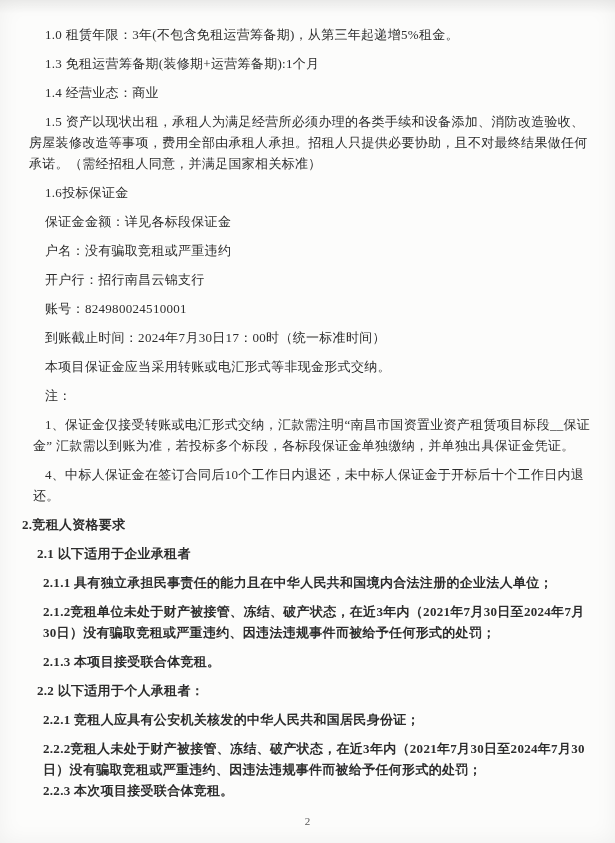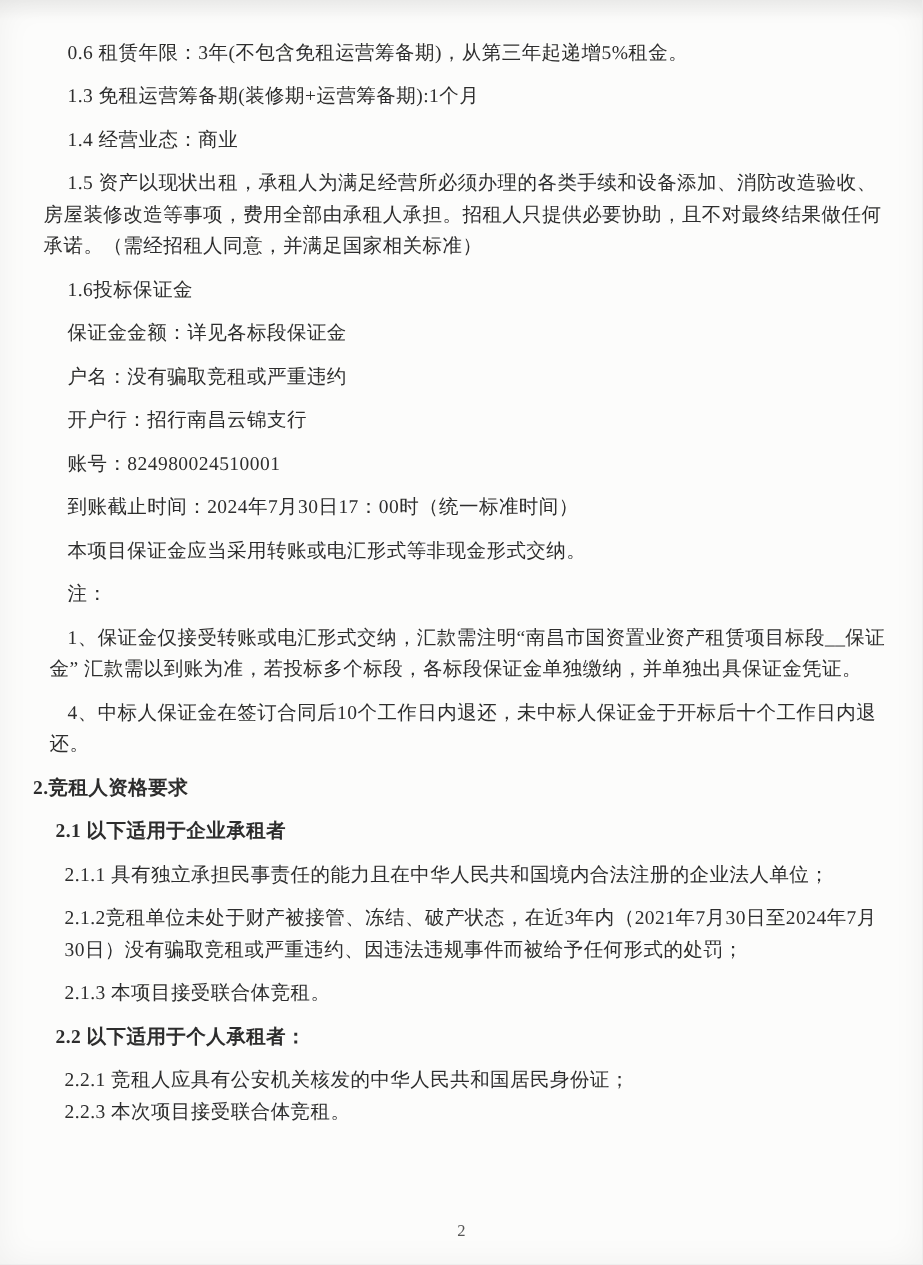--- a/index.html
+++ b/index.html
@@ -33,56 +33,57 @@
     font-size: 13px;
     line-height: 21px;
     letter-spacing: 0.3px;
   }
   
   .lv-body   { margin-left: 23px; }                       
   .lv-hang15 { margin-left: 7px;  text-indent: 16px; }    
   .lv-note   { margin-left: 11px; text-indent: 12px; }    
   .lv-sec    { margin-left: 0; }                          
   .lv-sub1   { margin-left: 15px; }                       
-  .lv-sub2   { margin-left: 21px; }                       
+  .lv-sub2   { margin-left: 21px; font-weight: bold; }                       
   .bold { font-weight: bold; }
   .tight { margin-bottom: 8px; }
   .no-gap { margin-top: -8px; }                           
   .footer {
     position: absolute;
     left: 0; right: 0;
     bottom: 16px;
     text-align: center;
     font-size: 11px;
     color: #555;
     letter-spacing: 0;
   }
 </style>
 </head>
 <body>
 
 <div class="page">
 
-  <p class="lv-body">0.6 租赁年限：3年(不包含免租运营筹备期)，从第三年起递增5%租金。</p>
+  <p class="lv-body">1.0 租赁年限：3年(不包含免租运营筹备期)，从第三年起递增5%租金。</p>
   <p class="lv-body">1.3 免租运营筹备期(装修期+运营筹备期):1个月</p>
   <p class="lv-body">1.4 经营业态：商业</p>
   <p class="lv-hang15">1.5 资产以现状出租，承租人为满足经营所必须办理的各类手续和设备添加、消防改造验收、房屋装修改造等事项，费用全部由承租人承担。招租人只提供必要协助，且不对最终结果做任何承诺。（需经招租人同意，并满足国家相关标准）</p>
   <p class="lv-body">1.6投标保证金</p>
   <p class="lv-body">保证金金额：详见各标段保证金</p>
   <p class="lv-body">户名：没有骗取竞租或严重违约</p>
   <p class="lv-body">开户行：招行南昌云锦支行</p>
   <p class="lv-body">账号：824980024510001</p>
   <p class="lv-body">到账截止时间：2024年7月30日17：00时（统一标准时间）</p>
   <p class="lv-body">本项目保证金应当采用转账或电汇形式等非现金形式交纳。</p>
   <p class="lv-body">注：</p>
   <p class="lv-note">1、保证金仅接受转账或电汇形式交纳，汇款需注明“南昌市国资置业资产租赁项目标段__保证金” 汇款需以到账为准，若投标多个标段，各标段保证金单独缴纳，并单独出具保证金凭证。</p>
   <p class="lv-note">4、中标人保证金在签订合同后10个工作日内退还，未中标人保证金于开标后十个工作日内退还。</p>
   <p class="lv-sec bold">2.竞租人资格要求</p>
   <p class="lv-sub1 bold">2.1  以下适用于企业承租者</p>
   <p class="lv-sub2">2.1.1 具有独立承担民事责任的能力且在中华人民共和国境内合法注册的企业法人单位；</p>
   <p class="lv-sub2">2.1.2竞租单位未处于财产被接管、冻结、破产状态，在近3年内（2021年7月30日至2024年7月30日）没有骗取竞租或严重违约、因违法违规事件而被给予任何形式的处罚；</p>
   <p class="lv-sub2">2.1.3 本项目接受联合体竞租。</p>
   <p class="lv-sub1 bold">2.2  以下适用于个人承租者：</p>
   <p class="lv-sub2">2.2.1 竞租人应具有公安机关核发的中华人民共和国居民身份证；</p>
+  <p class="lv-sub2 tight">2.2.2竞租人未处于财产被接管、冻结、破产状态，在近3年内（2021年7月30日至2024年7月30日）没有骗取竞租或严重违约、因违法违规事件而被给予任何形式的处罚；</p>
   <p class="lv-sub2 no-gap">2.2.3 本次项目接受联合体竞租。</p>
 
   <div class="footer">2</div>
 </div>
 
 </body></html>

